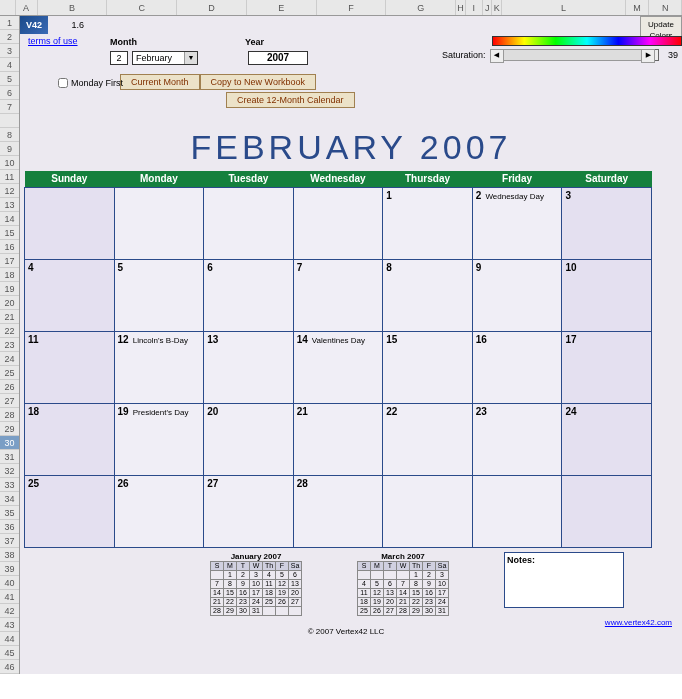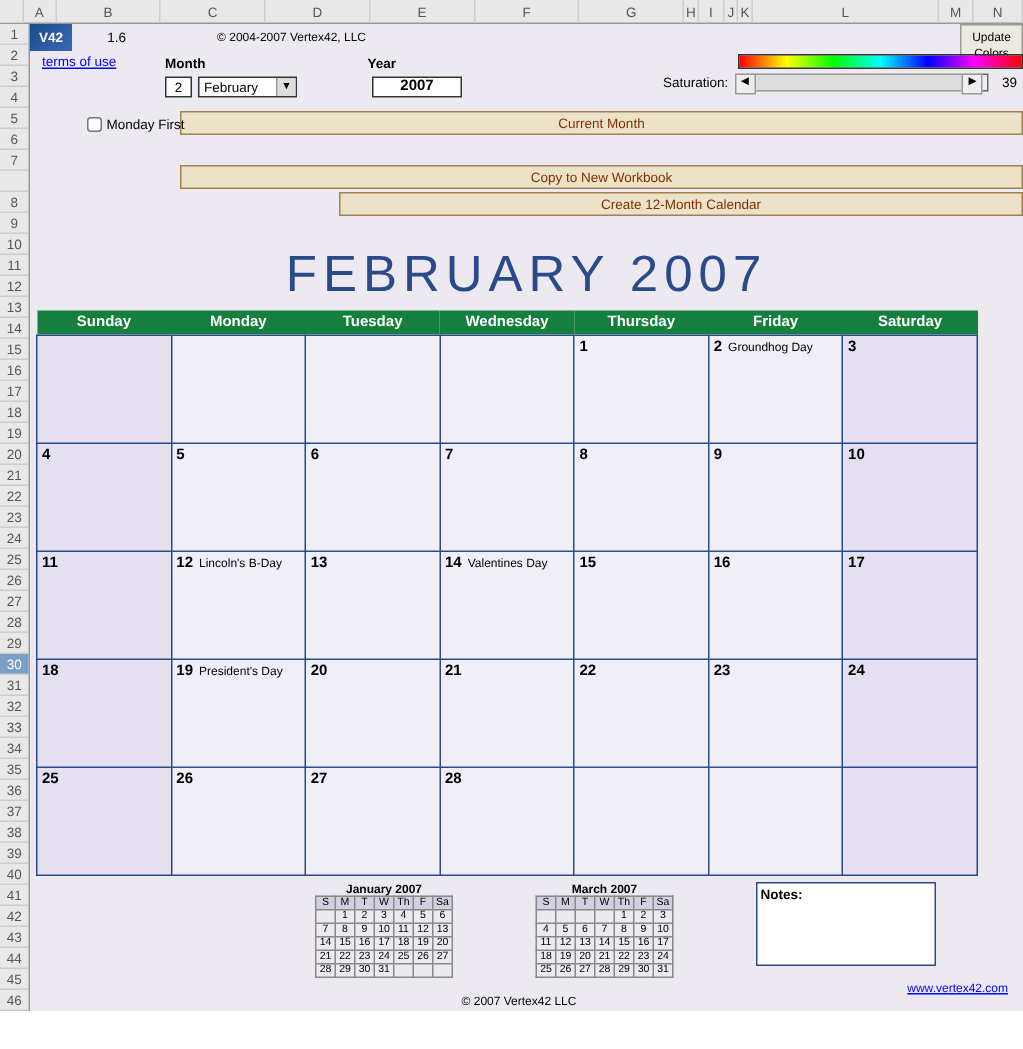--- a/index.html
+++ b/index.html
@@ -28,21 +28,21 @@
 .slider-row { display: flex; align-items: center; height: 14px; }
 .slider-label { width: 50px; text-align: right; font-size: 9px; padding-right: 4px; }
 .hue-spectrum { width: 190px; height: 10px; background: linear-gradient(to right,#f00,#ff0,#0f0,#0ff,#00f,#f0f,#f00); border: 1px solid #333; }
 .slider-track { width: 190px; height: 12px; background: #ddd; border: 1px solid #999; position: relative; }
 .slider-track::before { content: "◀"; position: absolute; left: -1px; top: -1px; width: 12px; height: 12px; background: #eee; border: 1px solid #999; font-size: 7px; text-align: center; line-height: 10px; }
 .slider-track::after { content: "▶"; position: absolute; right: -1px; top: -1px; width: 12px; height: 12px; background: #eee; border: 1px solid #999; font-size: 7px; text-align: center; line-height: 10px; }
 .thumb { position: absolute; width: 8px; height: 12px; background: #eee; border: 1px solid #666; top: -1px; }
 .slider-val { width: 30px; text-align: right; font-size: 9px; padding-right: 4px; }
 .right-panel { position: absolute; right: 0; top: 18px; width: 240px; }
 .action-btn { background: #ece2c8; border: 1px solid #a08050; color: #803000; font-size: 9px; padding: 2px 10px; height: 16px; line-height: 11px; }
-.btn-row { display: flex; gap: 20px; padding-left: 100px; margin-top: 8px; flex-direction: column; }
+.btn-row { display: flex; padding-left: 100px; margin-top: 8px; }
 .monday-first { position: absolute; left: 5px; top: 62px; display: flex; align-items: flex-start; gap: 3px; font-size: 9px; margin-left: 33px; }
 .monday-first input { width: 10px; height: 10px; }
 .big-title { text-align: center; font-size: 34px; color: #2a4a8a; letter-spacing: 4px; font-family: "Trebuchet MS", sans-serif; margin-top: 20px; margin-bottom: 4px; }
 .cal { width: 628px; margin-left: 4px; border-collapse: collapse; }
 .cal th { background: #15803d; color: #fff; font-size: 10px; height: 16px; font-weight: bold; }
 .cal td { border: 1px solid #2a4a8a; height: 72px; vertical-align: top; padding: 2px 3px; font-size: 10px; font-weight: bold; width: 14.28%; background: #f0eef6; }
 .cal td.weekend { background: #e4e0f0; }
 .event { font-size: 8px; font-weight: normal; display: inline; margin-left: 4px;}
 .mini-row { display: flex; gap: 55px; padding-left: 190px; margin-top: 4px; align-items: flex-start;}
 .mini { border-collapse: collapse; font-size: 7px; }
@@ -121,21 +121,20 @@
       <div class="row-num">42</div>
       <div class="row-num">43</div>
       <div class="row-num">44</div>
       <div class="row-num">45</div>
       <div class="row-num">46</div>
     </div>
   <div class="content">
     <div class="topbar">
       <div class="logo">V42</div>
       <div class="hue-val">1.6</div>
-      <div class="copyright">© 2004-2007 Vertex42, LLC</div>
       <div style="width:42px"></div>
     </div>
     <div class="update-btn">Update Colors</div>
 
     <div style="display:flex">
       <a class="terms">terms of use</a>
       <div style="flex:1"></div>
     </div>
 
     <div class="right-panel">
@@ -192,21 +191,21 @@
             <th>Saturday</th>
           </tr>
         </thead>
       <tbody id="cal-body">
           <tr>
             <td class="weekend"><span></span></td>
             <td><span></span></td>
             <td><span></span></td>
             <td><span></span></td>
             <td><span>1</span></td>
-            <td><span>2</span><span class="event">Groundhog Day</span></td>
+            <td><span>2</span><span class="event">Wednesday Day</span></td>
             <td class="weekend"><span>3</span></td>
           </tr>
           <tr>
             <td class="weekend"><span>4</span></td>
             <td><span>5</span></td>
             <td><span>6</span></td>
             <td><span>7</span></td>
             <td><span>8</span></td>
             <td><span>9</span></td>
             <td class="weekend"><span>10</span></td>

